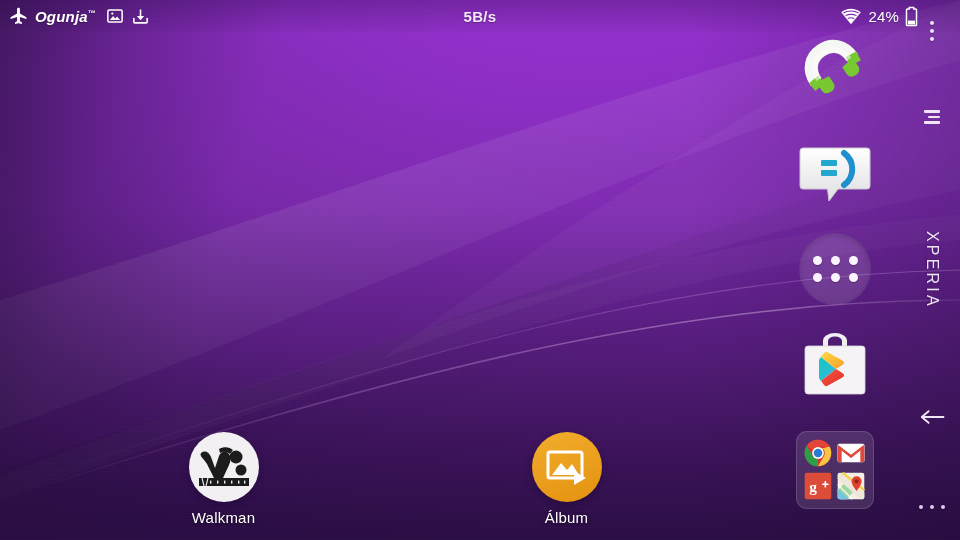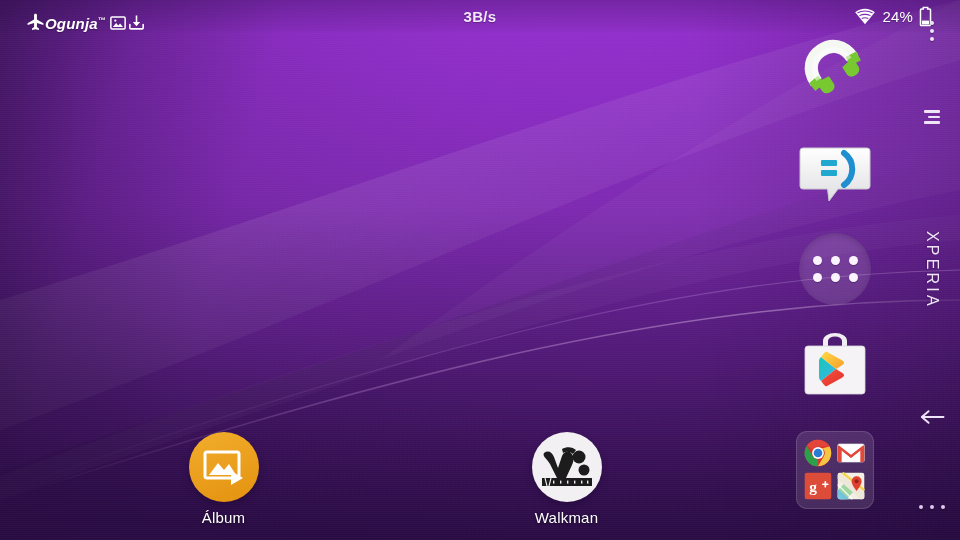--- a/index.html
+++ b/index.html
@@ -38,40 +38,40 @@
       repeating-linear-gradient(90deg, rgba(255,255,255,.25) 0 1px, rgba(0,0,0,0) 1px 2px);
   }
 
   
   #statusbar {
     position:absolute; top:0; left:0; width:960px; height:32px;
     z-index:40;
     background:linear-gradient(to bottom, rgba(40,10,66,0.30), rgba(40,10,66,0.04));
   }
   .sb-left {
-    position:absolute; left:26px; top:0; height:32px;
-    display:flex; align-items:flex-end; 
+    position:absolute; left:9px; top:0; height:32px;
+    display:flex; align-items:center; gap:7px;
   }
   .sb-carrier {
     color:#fff; font-size:15px; font-weight:bold; font-style:italic;
     letter-spacing:.2px; text-shadow:0 1px 1px rgba(0,0,0,.30);
     position:relative;
   }
   .sb-tm { font-size:8px; vertical-align:super; font-style:normal; font-weight:bold; }
   .sb-center {
     position:absolute; left:0; top:0; width:960px; height:32px;
     display:flex; align-items:center; justify-content:center;
     pointer-events:none;
   }
   .sb-speed {
     color:#f3e9fa; font-size:15px; font-weight:bold; letter-spacing:.3px;
     text-shadow:0 1px 1px rgba(0,0,0,.28);
   }
   .sb-right {
-    position:absolute; right:28px; top:0; height:32px;
+    position:absolute; right:42px; top:0; height:32px;
     display:flex; align-items:center; gap:6px;
   }
   .sb-batt-txt {
     color:#fff; font-size:15px; font-weight:500; letter-spacing:.2px;
     text-shadow:0 1px 1px rgba(0,0,0,.28);
   }
   .sb-icon { display:block; }
 
   
   #navstrip {
@@ -228,21 +228,21 @@
         <circle cx="8.4" cy="8.8" r="1.5" fill="#ffffff"></circle>
       </svg>
 
       <svg class="sb-icon" width="19" height="19" viewBox="0 0 24 24">
         <path d="M11 3h2v8.4h3.6L12 16.6 7.4 11.4H11z" fill="#ffffff"></path>
         <path d="M3.6 14.6v4.2c0 .7.5 1.2 1.2 1.2h14.4c.7 0 1.2-.5 1.2-1.2v-4.2" fill="none" stroke="#ffffff" stroke-width="2" stroke-linecap="round"></path>
       </svg>
     </div>
 
     <div class="sb-center">
-      <span class="sb-speed">3B/s</span>
+      <span class="sb-speed">5B/s</span>
     </div>
 
     <div class="sb-right">
       <svg class="sb-icon" width="22" height="20" viewBox="0 0 24 22">
         <path d="M12 20.2L1.2 6.9C4.2 4.4 8 3 12 3s7.8 1.4 10.8 3.9z" fill="#ffffff"></path>
         <path d="M3.6 7.6C6.1 6.2 9 5.5 12 5.5s5.9.7 8.4 2.1" fill="none" stroke="#7d2ab3" stroke-width="1.2"></path>
         <path d="M5.9 10.6C7.7 9.7 9.8 9.2 12 9.2s4.3.5 6.1 1.4" fill="none" stroke="#7d2ab3" stroke-width="1.2"></path>
         <path d="M8.4 13.8c1.1-.6 2.3-.9 3.6-.9s2.5.3 3.6.9" fill="none" stroke="#7d2ab3" stroke-width="1.2"></path>
       </svg>
 
@@ -397,31 +397,20 @@
         <path d="M1 18 L22 39" stroke="#ffffff" stroke-width="2" fill="none" opacity="0.8"></path>
         <path d="M28 6 a7.2 7.2 0 0 1 7.2 7.2 C35.2 18.6 28 27 28 27 S20.8 18.6 20.8 13.2 A7.2 7.2 0 0 1 28 6 z" fill="#e0402f"></path>
         <circle cx="28" cy="13.2" r="2.8" fill="#8f2418"></circle>
       </svg>
     </div>
   </div>
 
   <div id="dock">
 
     <div class="dock-item">
-      <div class="dock-icon" style="background:linear-gradient(160deg,#f2ad2c,#e3920f)">
-        <svg width="42" height="36" viewBox="0 0 42 36">
-          <rect x="2" y="3" width="34" height="26" rx="2" fill="none" stroke="#ffffff" stroke-width="3"></rect>
-          <path d="M6 26 L15 14 L21 21 L26 15 L33 26 Z" fill="#ffffff"></path>
-          <path d="M28 22 L40 29 L28 36 Z" fill="#ffffff"></path>
-        </svg>
-      </div>
-      <span class="dock-label">Álbum</span>
-    </div>
-
-    <div class="dock-item">
       <div class="dock-icon" style="background:#f2f0f2">
         <svg width="58" height="46" viewBox="0 0 58 46">
           <g fill="#1c1c1c">
             <path d="M6 9 C10 6 14 8 16 13 L20 24 L24 12 C26 7 31 6 34 10 C36 13 36 17 34 21 L28 34 C26 38 21 38 19 34 L12 20 C9 15 4 12 6 9 Z"></path>
             <circle cx="41" cy="13" r="6.5"></circle>
             <circle cx="46" cy="26" r="5.5"></circle>
             <path d="M24 5 C29 2 35 3 38 6 L35 10 C32 7.5 28 7 25 9 Z"></path>
           </g>
           <g transform="translate(4,34)">
             <rect x="0" y="0" width="50" height="8" fill="#1c1c1c"></rect>
@@ -433,16 +422,27 @@
               <rect x="32" y="2.6" width="1.4" height="3"></rect>
               <rect x="39" y="2.6" width="1.4" height="3"></rect>
               <rect x="45" y="2.6" width="1.4" height="3"></rect>
             </g>
           </g>
         </svg>
       </div>
       <span class="dock-label">Walkman</span>
     </div>
 
+    <div class="dock-item">
+      <div class="dock-icon" style="background:linear-gradient(160deg,#f2ad2c,#e3920f)">
+        <svg width="42" height="36" viewBox="0 0 42 36">
+          <rect x="2" y="3" width="34" height="26" rx="2" fill="none" stroke="#ffffff" stroke-width="3"></rect>
+          <path d="M6 26 L15 14 L21 21 L26 15 L33 26 Z" fill="#ffffff"></path>
+          <path d="M28 22 L40 29 L28 36 Z" fill="#ffffff"></path>
+        </svg>
+      </div>
+      <span class="dock-label">Álbum</span>
+    </div>
+
 
   </div>
 
 </div>
 
 </body></html>

